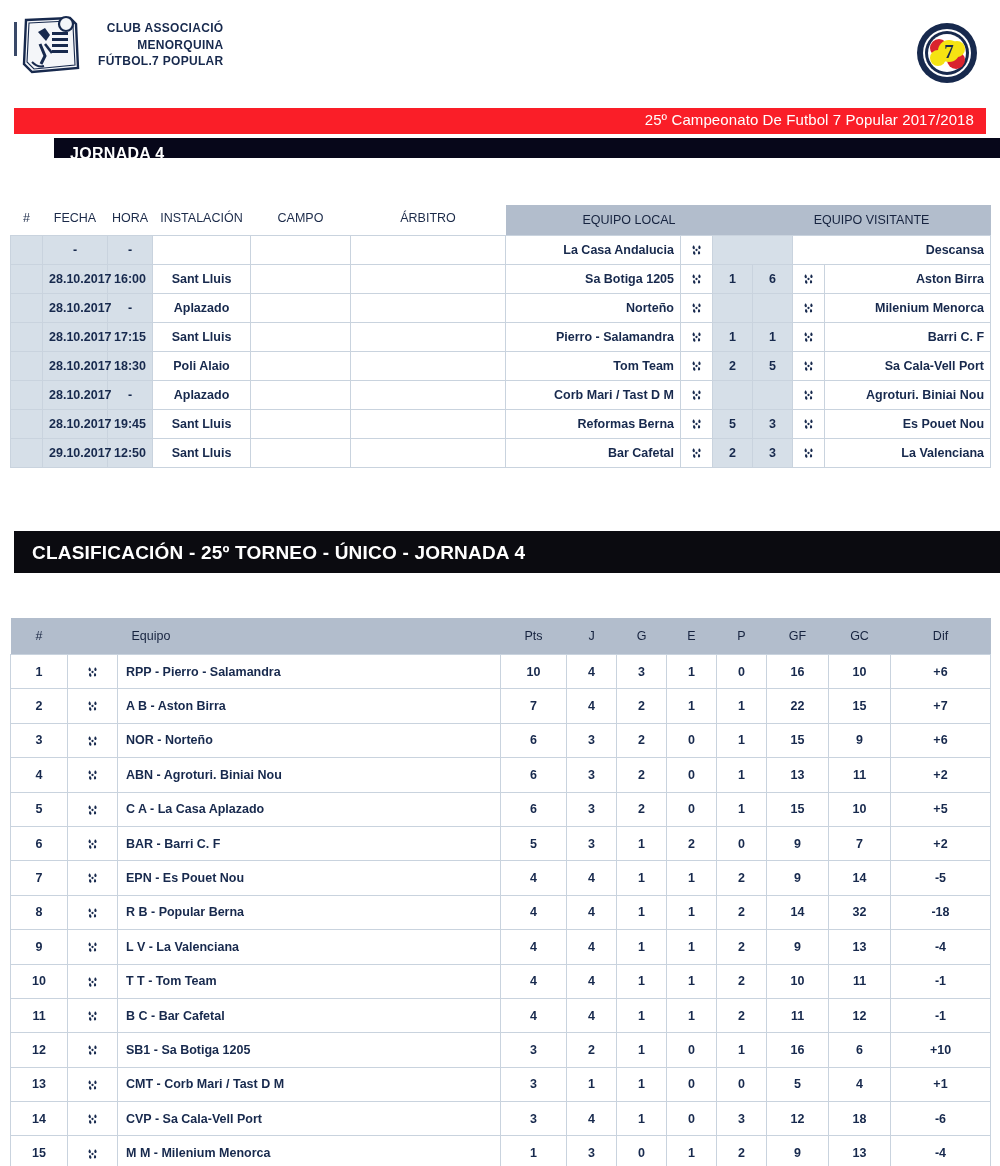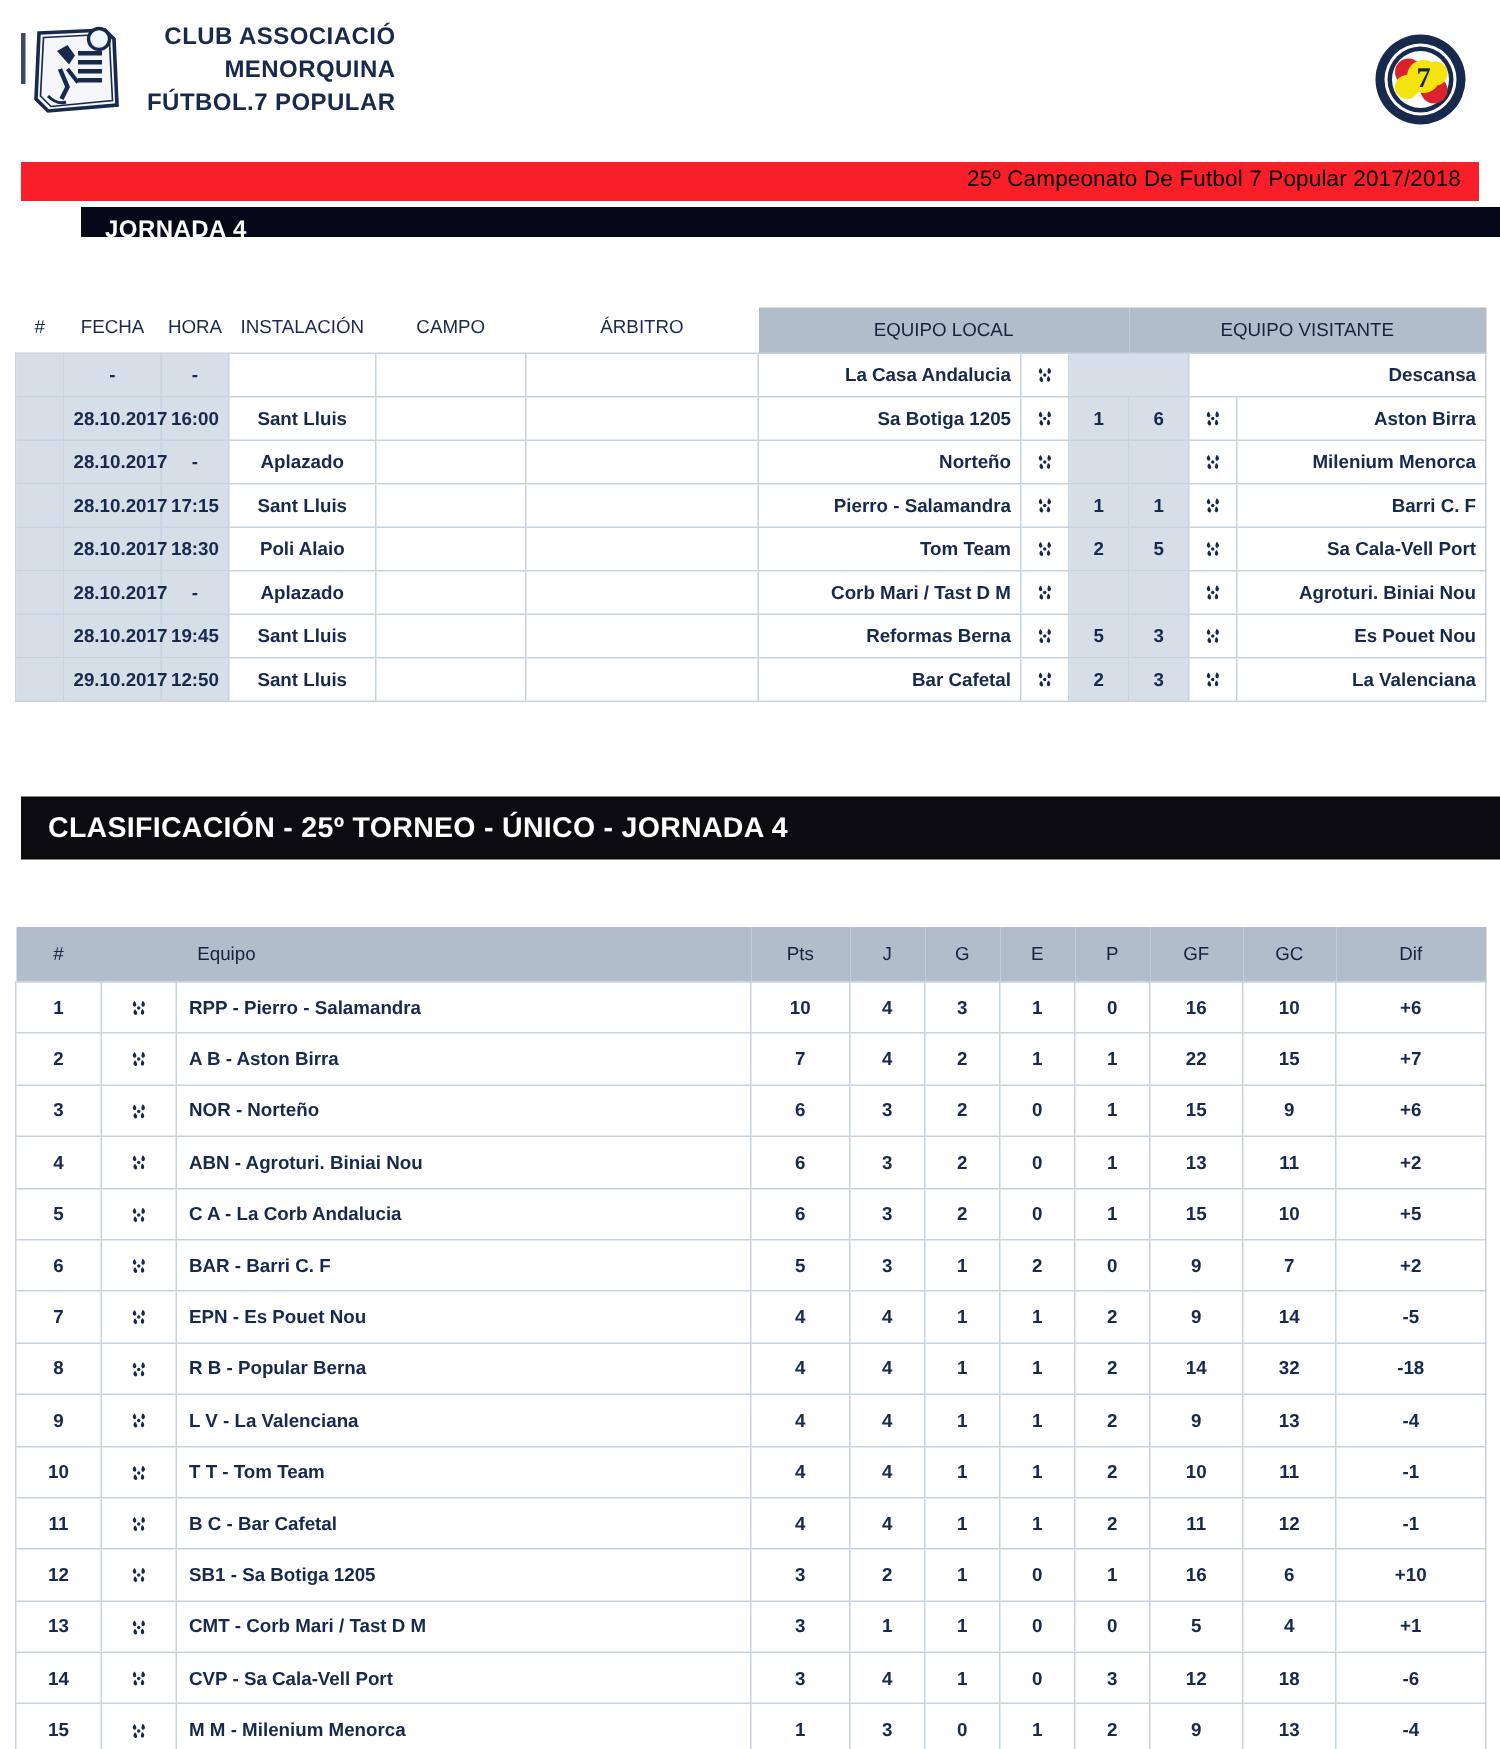--- a/index.html
+++ b/index.html
@@ -10,33 +10,33 @@
     color:#1b2a49;
     overflow:hidden;
   }
   .page{position:relative;width:1000px;height:1166px;}
 
   
   .topbar{position:absolute;left:0;top:0;width:1000px;height:100px;background:#fff;}
   .logo-left{position:absolute;left:18px;top:14px;display:flex;align-items:center;gap:10px;}
   .crest-doc{width:70px;height:62px;position:relative;}
   .club-name{
-    font-size:16px;font-weight:bold;color:#17294d;line-height:1.38;
+    font-size:12px;font-weight:bold;color:#17294d;line-height:1.38;
     text-align:right;letter-spacing:.3px;
   }
   .bar-left{position:absolute;left:14px;top:22px;width:3px;height:34px;background:#17294d;opacity:.85;}
 
   .crest-right{position:absolute;right:22px;top:22px;width:62px;height:62px;}
 
   
   .redbar{
     position:absolute;left:14px;top:108px;width:972px;height:26px;background:#fa1e28;
   }
   .redbar-text{
-    position:absolute;right:12px;top:3px;color:#000000;font-size:15px;
+    position:absolute;right:12px;top:3px;color:#ffffff;font-size:15px;
     font-weight:400;letter-spacing:.1px;
   }
 
   
   .blackbar{
     position:absolute;left:14px;top:138px;width:972px;height:20px;background:#07071a;margin-left:40px;
   }
   .blackbar-text{
     position:absolute;left:16px;top:7px;color:#fff;font-size:16px;font-weight:bold;
     letter-spacing:.3px;
@@ -495,21 +495,21 @@
           </tr>
           <tr>
             <td class="rank">5</td>
             <td class="icon-cell"><svg class="shirt" viewBox="0 0 16 16">
                 <path d="M4.6 2.2 C3.2 3.4 2.6 5.2 3.6 6.4 C4.4 7.4 5.8 7.0 6.0 5.8 C6.2 4.6 5.4 3.4 4.6 2.2 Z" fill="#17294d"></path>
                 <path d="M11.2 2.0 C12.8 3.0 13.6 4.8 12.8 6.2 C12.1 7.3 10.6 7.1 10.3 5.9 C10.0 4.7 10.5 3.2 11.2 2.0 Z" fill="#17294d"></path>
                 <path d="M5.0 9.0 C3.6 10.2 3.2 12.0 4.3 13.2 C5.2 14.2 6.6 13.7 6.7 12.5 C6.8 11.3 5.9 10.1 5.0 9.0 Z" fill="#17294d"></path>
                 <path d="M10.8 8.8 C12.3 9.8 13.0 11.6 12.1 12.9 C11.4 13.9 10.0 13.6 9.8 12.4 C9.6 11.2 10.1 9.9 10.8 8.8 Z" fill="#17294d"></path>
                 <circle cx="8" cy="8" r="1.4" fill="#17294d"></circle>
               </svg></td>
-            <td class="team">C A - La Corb Andalucia</td>
+            <td class="team">C A - La Casa Aplazado</td>
             <td class="num">6</td>
             <td class="num">3</td>
             <td class="num">2</td>
             <td class="num">0</td>
             <td class="num">1</td>
             <td class="num">15</td>
             <td class="num">10</td>
             <td class="num">+5</td>
           </tr>
           <tr>

